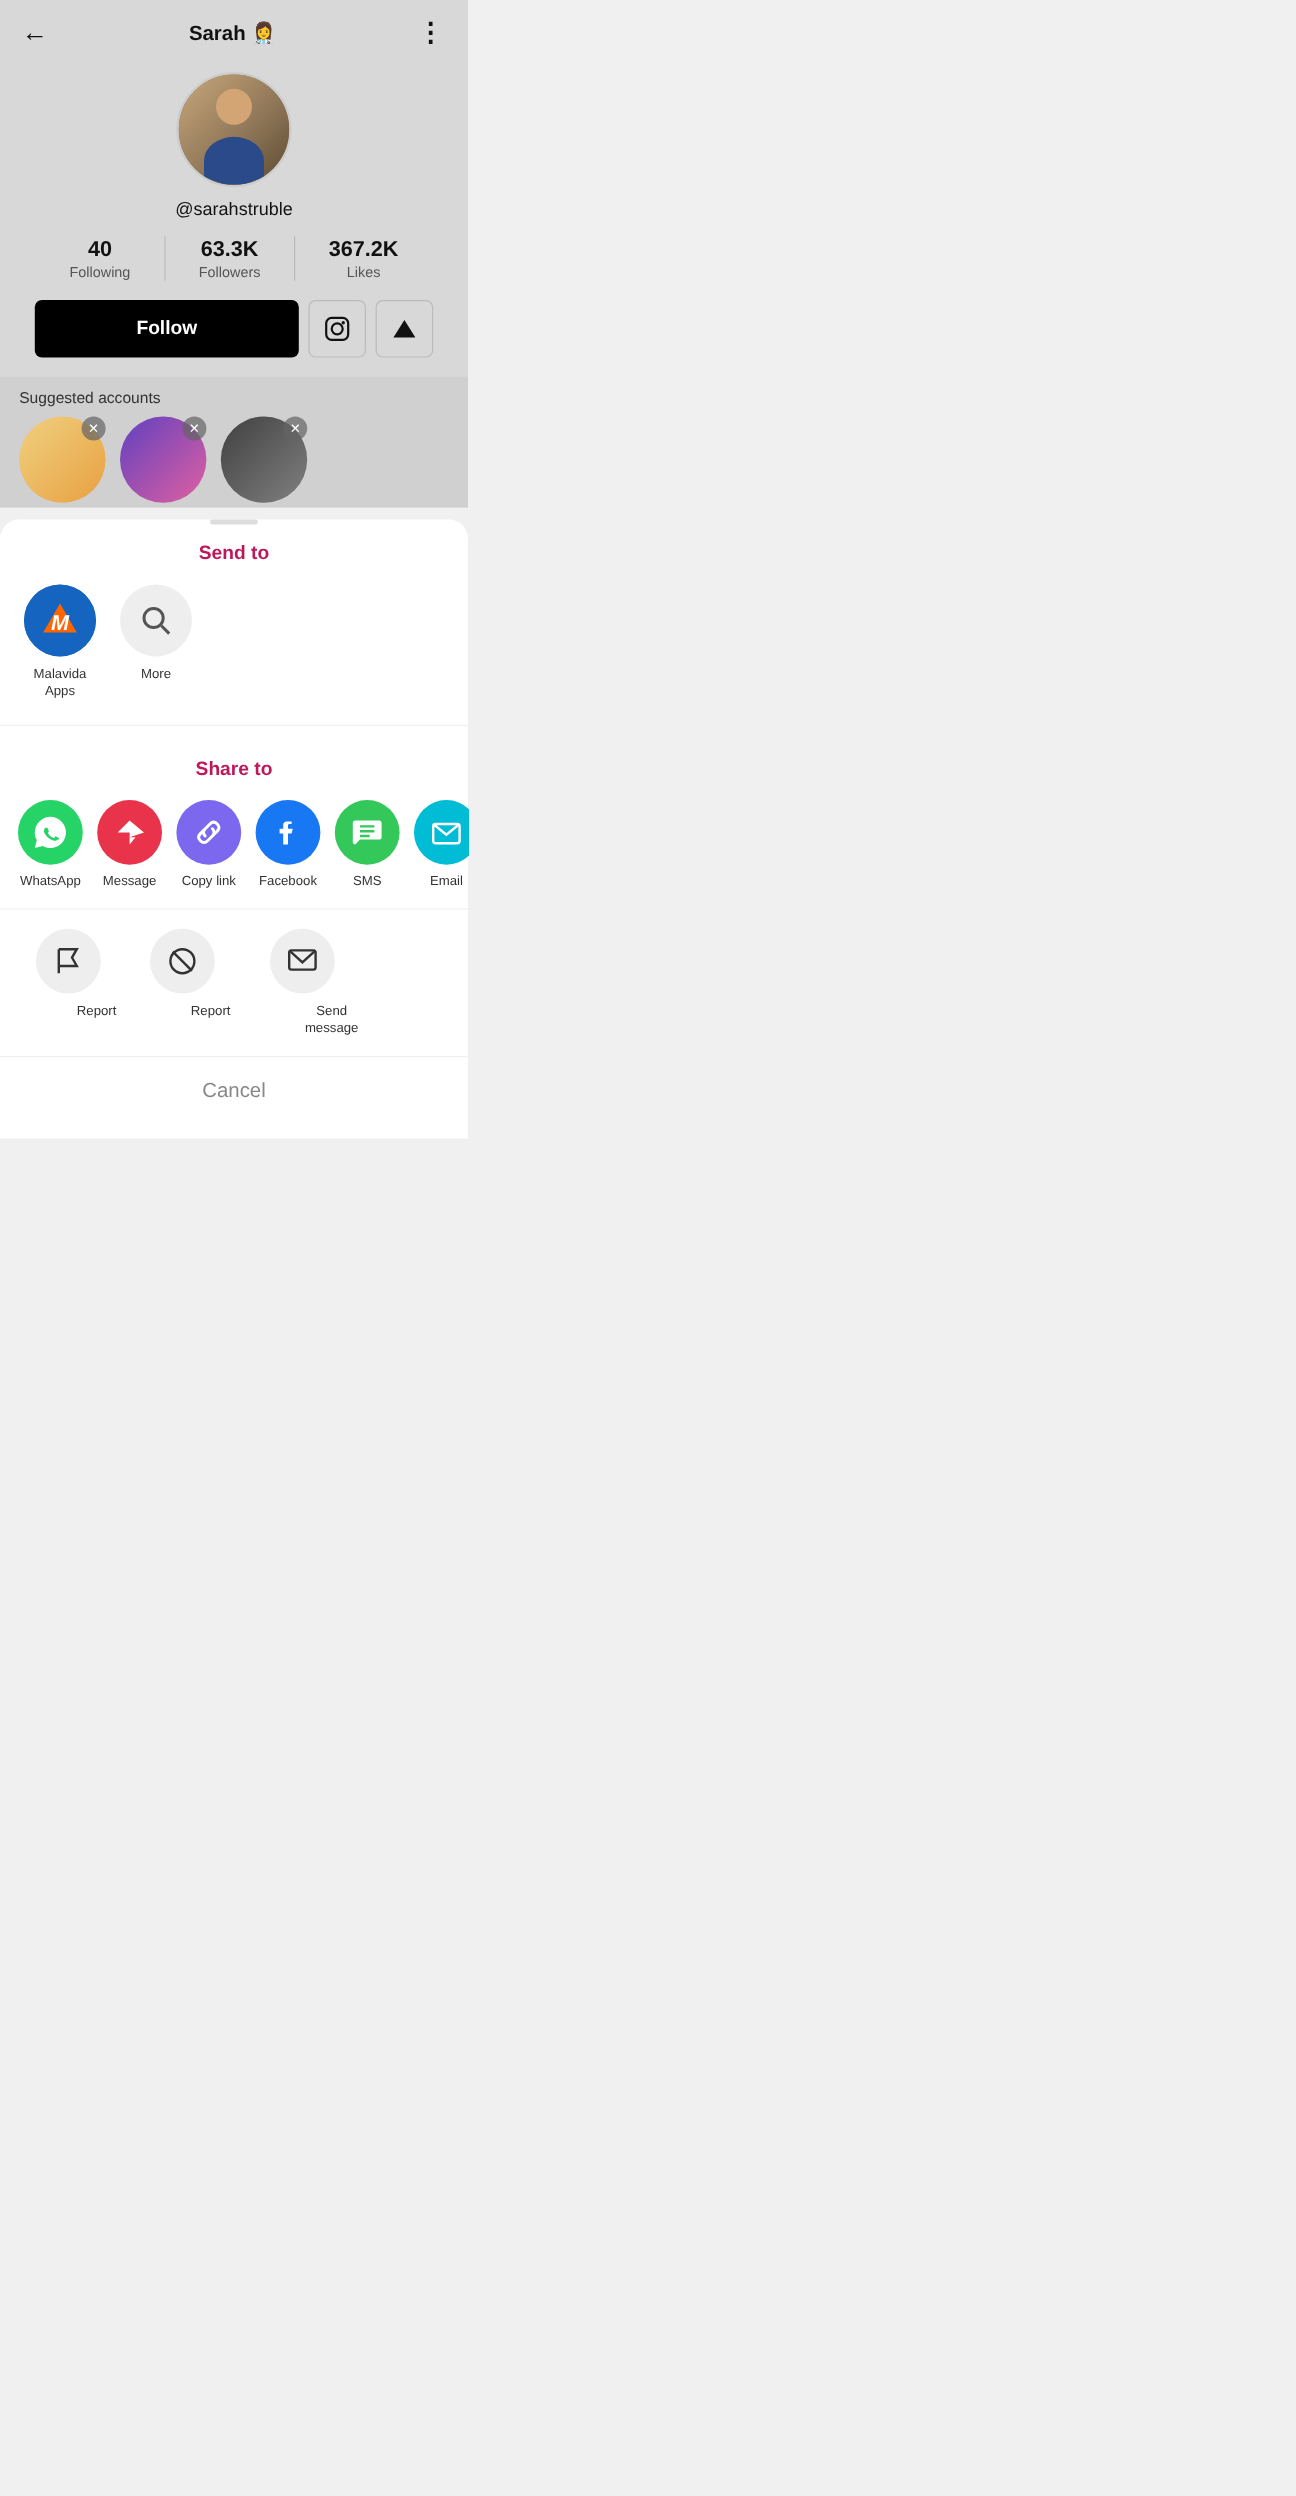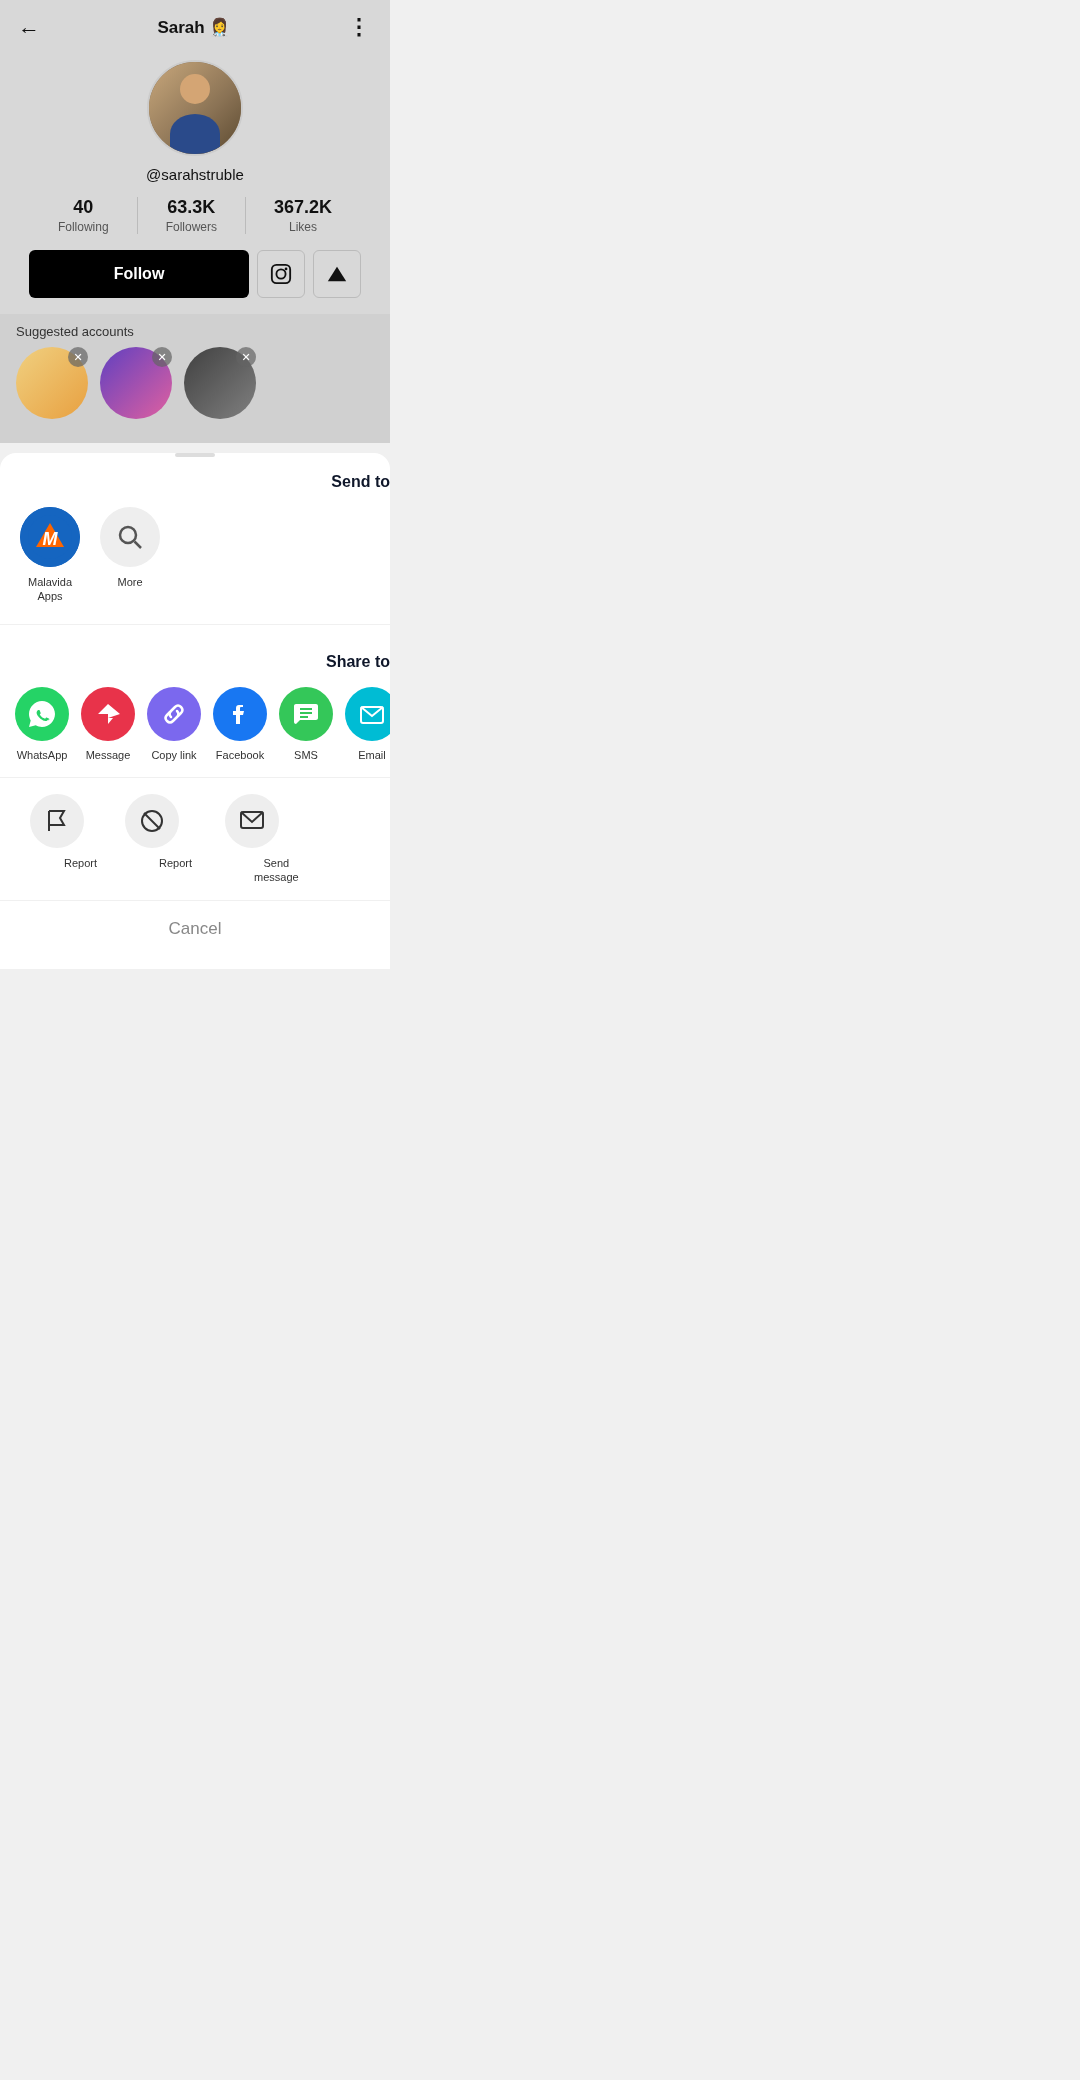--- a/index.html
+++ b/index.html
@@ -171,21 +171,21 @@
       border-radius: 6px;
       background: transparent;
       display: flex;
       align-items: center;
       justify-content: center;
       font-size: 18px;
       cursor: pointer;
     }
 
     .suggested-section {
-      padding: 10px 16px 24px;
+      padding: 10px 16px 4px;
       background: rgba(200,200,200,0.5);
     }
 
     .suggested-label {
       font-size: 13px;
       color: #333;
       margin-bottom: 8px;
     }
 
     .suggested-avatars {
@@ -235,24 +235,24 @@
 
     .sheet-handle {
       width: 40px;
       height: 4px;
       background: #ddd;
       border-radius: 2px;
       margin: 10px auto 4px;
     }
 
     .section-title {
-      text-align: right;
+      text-align: center;
       font-size: 16px;
       font-weight: 600;
-      color: #0f172a;
+      color: #be185d;
       padding: 12px 0 16px;
     }
 
     .send-to-row {
       display: flex;
       gap: 20px;
       padding: 0 20px 20px;
       align-items: flex-start;
     }
 

